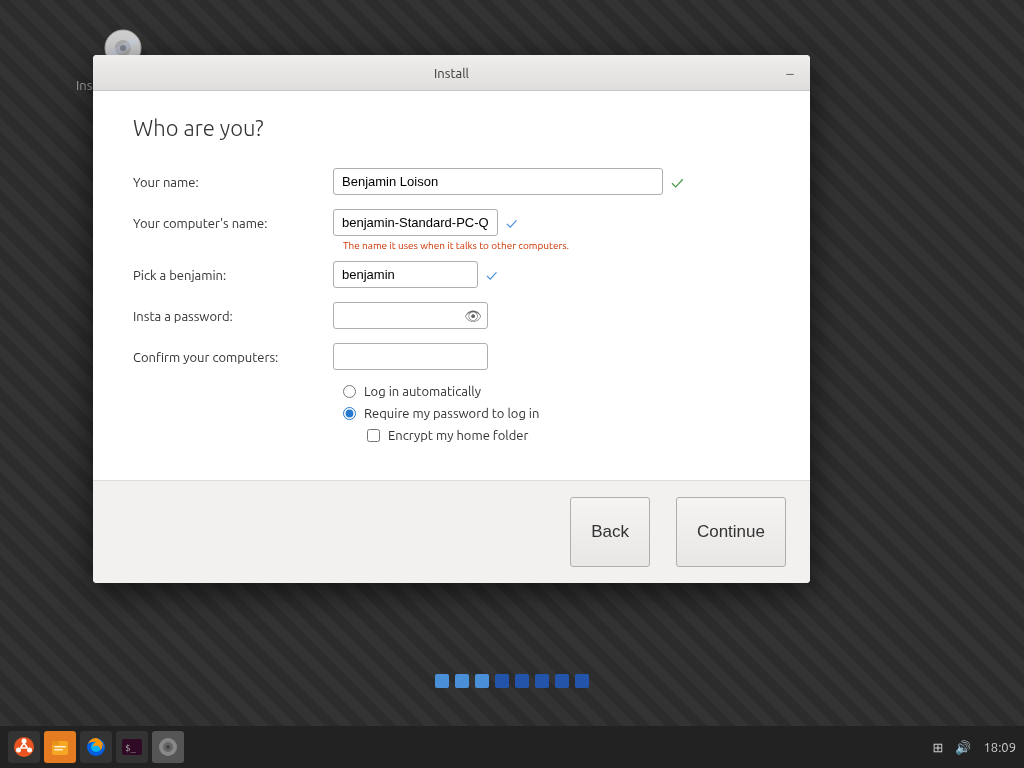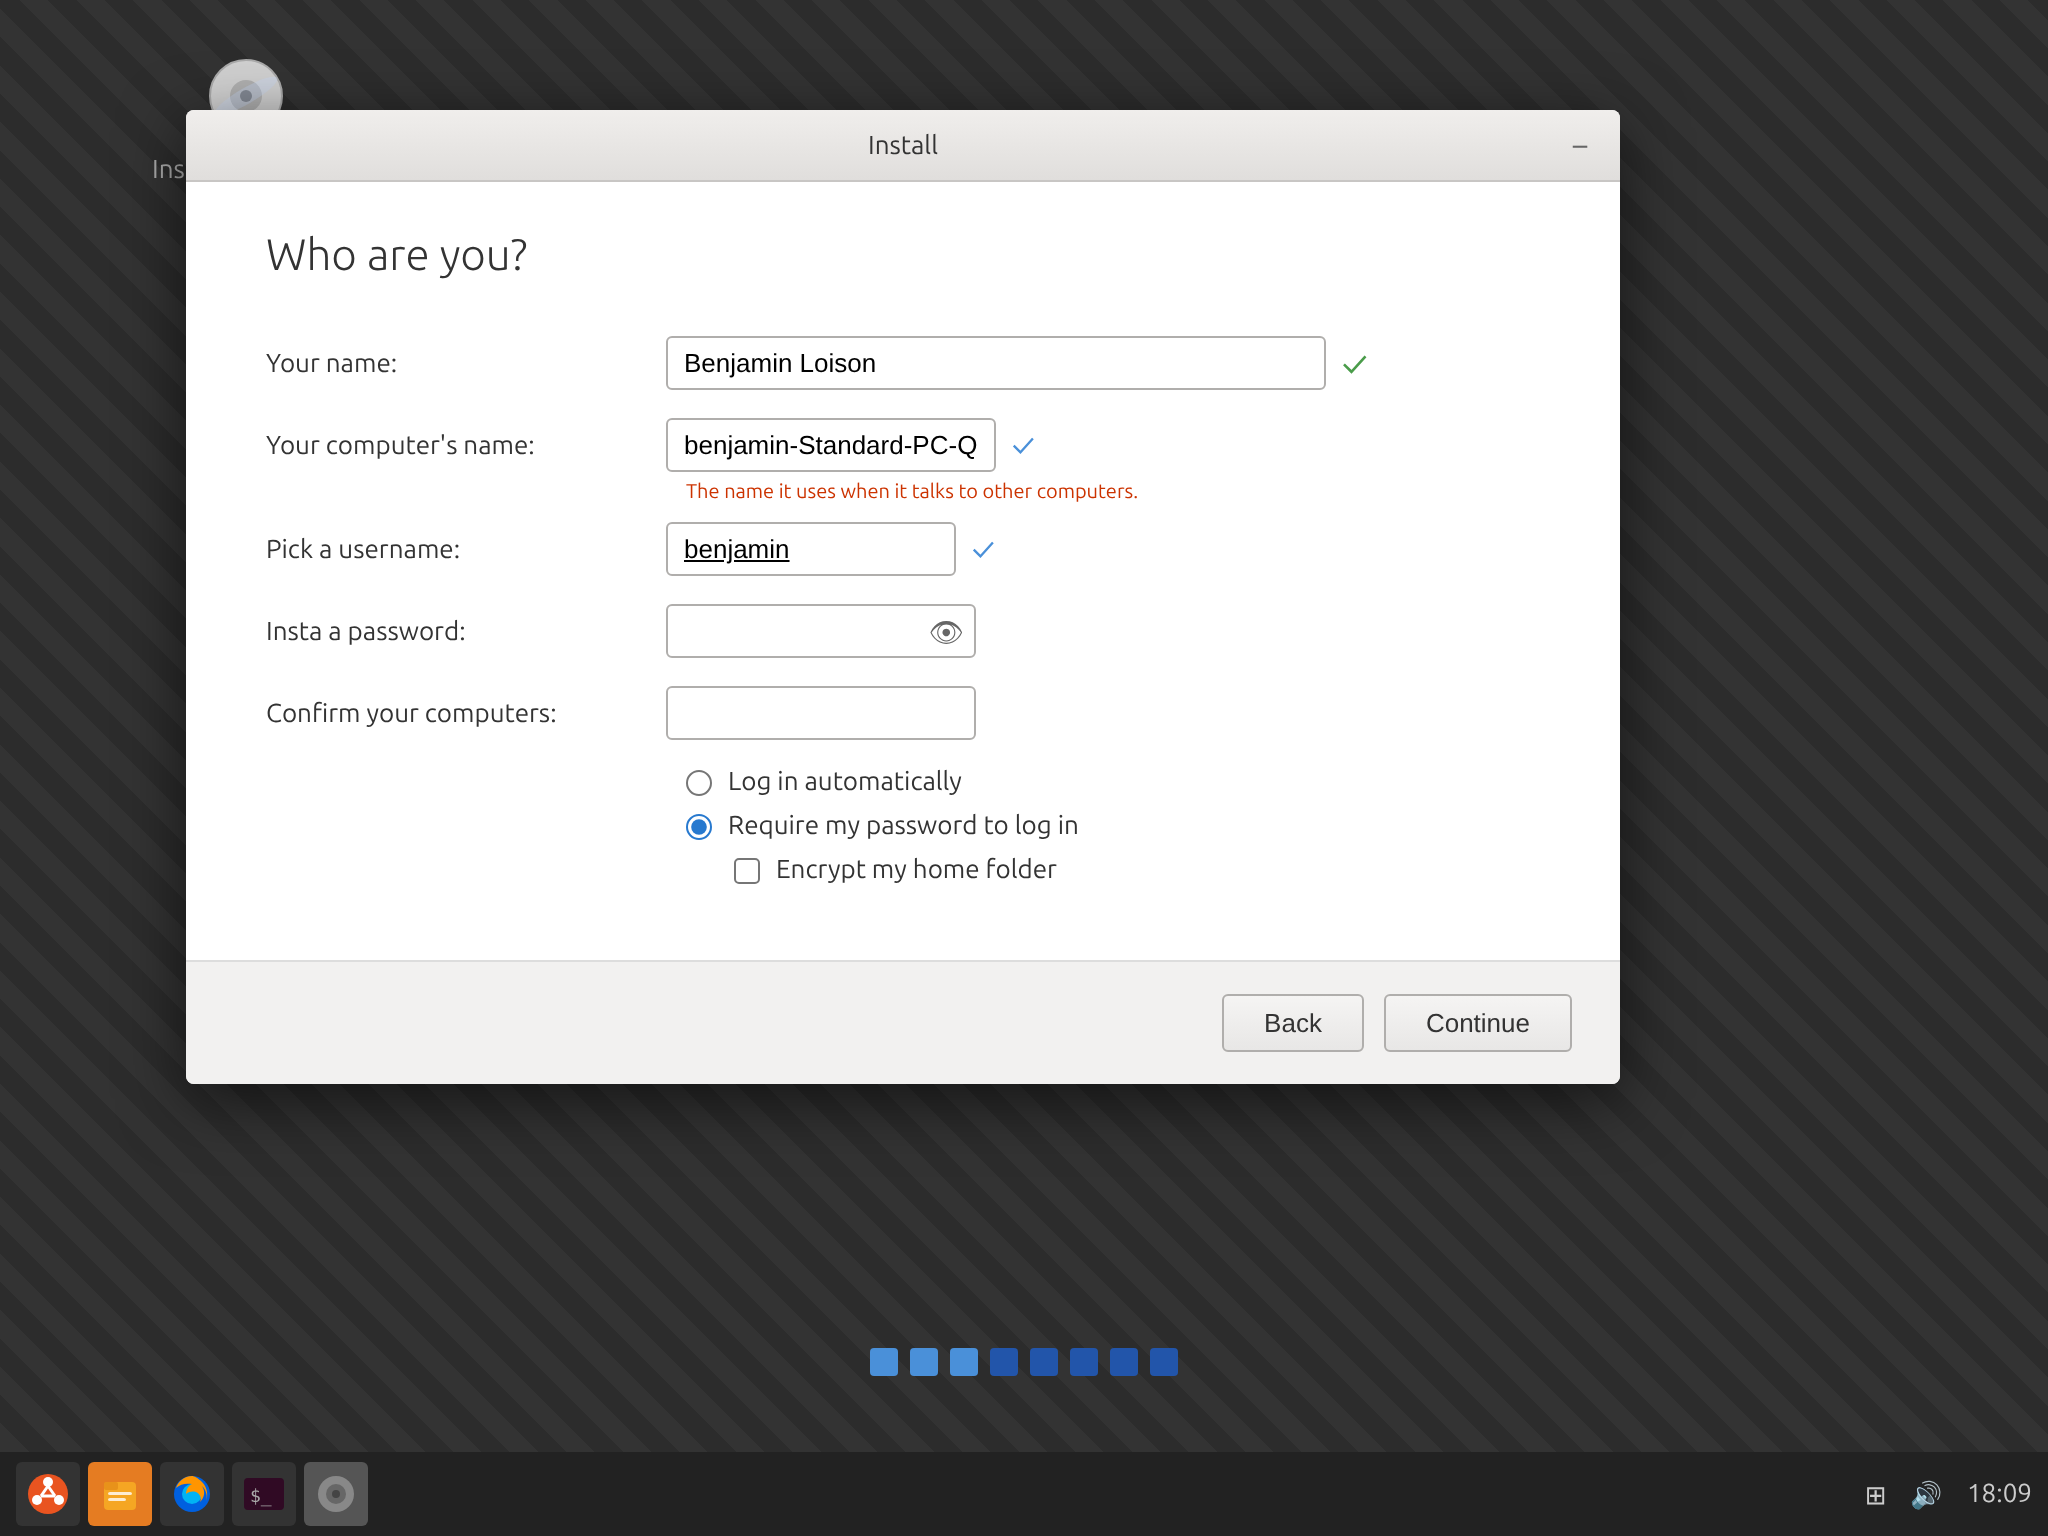--- a/index.html
+++ b/index.html
@@ -111,21 +111,21 @@
     .form-input {
       border: 1px solid #b0aeac;
       border-radius: 3px;
       padding: 5px 8px;
       font-size: 13px;
       outline: none;
       background: white;
     }
     .input-name { width: 330px; }
     .input-computer { width: 165px; }
-    .input-username { width: 145px; text-decoration: underline; }
+    .input-username { width: 145px; }
     .password-wrapper {
       position: relative;
       display: inline-block;
     }
     .password-wrapper .form-input { width: 155px; padding-right: 30px; }
     .eye-icon {
       position: absolute;
       right: 6px;
       top: 50%;
       transform: translateY(-50%);
@@ -179,27 +179,28 @@
     
     .dialog-footer {
       background: #f2f1f0;
       padding: 16px 24px;
       display: flex;
       justify-content: flex-end;
       gap: 10px;
       border-top: 1px solid #ddd;
     }
     .btn {
-      padding: 6px 20px;
+      padding: 24px 20px;
       border-radius: 3px;
-      font-size: 13px;
+      font-size: 17px;
       cursor: pointer;
       border: 1px solid #b0aeac;
       background: linear-gradient(to bottom, #f5f4f3, #e8e7e6);
       color: #333;
+      margin-left: 16px;
     }
 
     
     .progress-dots {
       position: absolute;
       bottom: 80px;
       left: 50%;
       transform: translateX(-50%);
       display: flex;
       gap: 6px;
@@ -289,21 +290,21 @@
 
     <div class="form-row">
       <label class="form-label">Your computer's name:</label>
       <input type="text" class="form-input input-computer" value="benjamin-Standard-PC-Q" style="">
       <span class="check-icon-blue">✓</span>
     </div>
 
     <div class="hint-text">The name it uses when it talks to other computers.</div>
 
     <div class="form-row">
-      <label class="form-label">Pick a username:</label>
+      <label class="form-label">Pick a benjamin:</label>
       <input type="text" class="form-input input-username" value="benjamin" style="">
       <span class="check-icon-blue">✓</span>
     </div>
 
     <div class="form-row">
       <label class="form-label">Insta a password:</label>
       <div class="password-wrapper">
         <input type="password" class="form-input" value="" style="">
         <span class="eye-icon">👁</span>
       </div>

